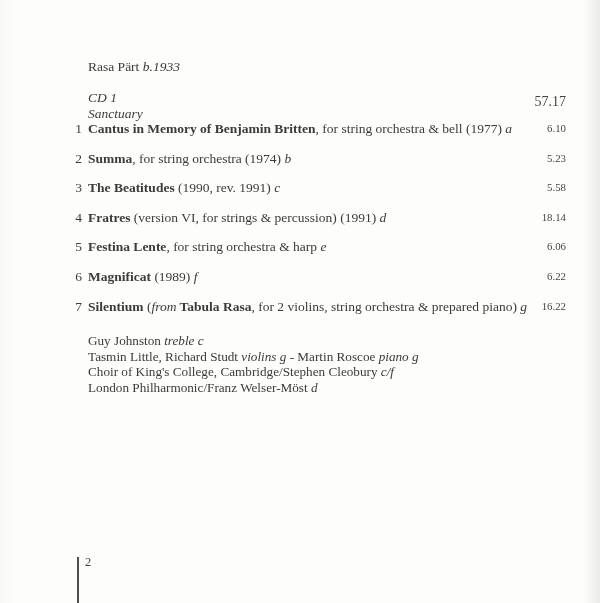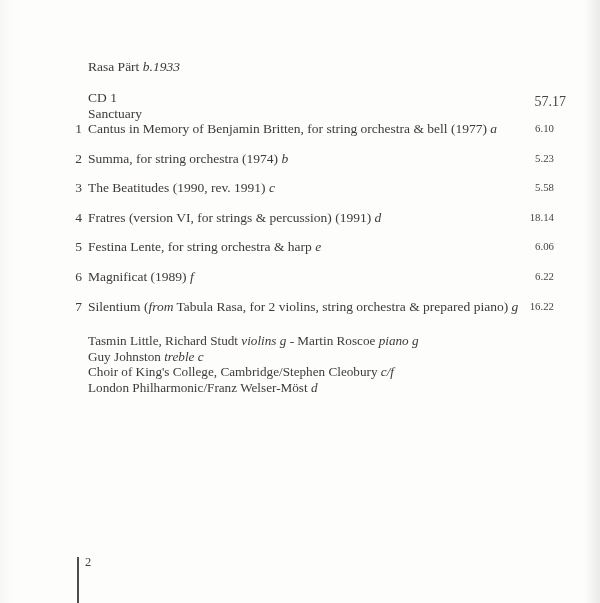--- a/index.html
+++ b/index.html
@@ -6,32 +6,32 @@
   body{
     width:600px;height:603px;position:relative;overflow:hidden;
     background:
       linear-gradient(to right, rgba(0,0,0,0.025) 0px, rgba(0,0,0,0) 14px,
                       rgba(0,0,0,0) 584px, rgba(0,0,0,0.075) 600px),
       #fdfdfc;
     font-family:"Liberation Serif","DejaVu Serif",serif;
     color:#3e3a37;
   }
   .italic{font-style:italic;}
-  .bold{font-weight:normal;text-align:right;}
+  .bold{font-weight:bold;text-align:right;}
   .roman{font-style:normal;font-weight:normal;}
 
   .composer-line{position:absolute;left:88px;top:58px;font-size:13.5px;line-height:17px;white-space:nowrap;}
-  .disc-block{position:absolute;left:88px;top:90px;font-size:13.5px;line-height:15.6px;}
+  .disc-block{position:absolute;left:88px;top:90px;font-size:13.5px;line-height:15.6px;font-style:italic;}
   .total-time{position:absolute;right:34px;top:94px;font-size:14px;color:#48443f;}
 
   .tracks{position:absolute;left:62px;top:120px;width:504px;}
   .track-row{position:relative;display:flex;margin-bottom:12.6px;line-height:17px;font-size:13.5px;}
   .track-num{flex:none;width:20px;text-align:right;margin-right:6px;}
   .track-title{flex:1;white-space:nowrap;overflow:visible;}
-  .track-time{position:absolute;right:12px;top:0;line-height:17px;font-size:10.8px;color:#48443f;margin-left:36px;}
+  .track-time{position:absolute;right:0;top:0;line-height:17px;font-size:10.8px;color:#48443f;margin-left:36px;}
 
   .credits{position:absolute;left:88px;top:333px;font-size:13.2px;line-height:15.5px;}
   .credit-line{white-space:nowrap;}
 
   .footer-rule{position:absolute;left:77px;top:557px;width:1.5px;height:46px;background:#4f4e4c;}
   .page-number{position:absolute;left:85px;top:555px;font-size:12.5px;color:#46423e;}
 </style>
 </head>
 <body>
 
@@ -85,23 +85,23 @@
   </div>
 
   <div class="track-row">
     <span class="track-num">7</span>
     <span class="track-title"><span class="bold">Silentium</span><span class="roman"> (</span><span class="italic">from</span><span class="bold"> Tabula Rasa</span><span class="roman">, for 2 violins, string orchestra &amp; prepared piano) </span><span class="italic">g</span></span>
     <span class="track-time">16.22</span>
   </div>
 </div>
 
 <div class="credits">
+  <div class="credit-line"><span class="roman">Guy Johnston </span><span class="italic">treble c</span></div>
+
   <div class="credit-line"><span class="roman">Tasmin Little, Richard Studt </span><span class="italic">violins g</span><span class="roman"> - Martin Roscoe </span><span class="italic">piano g</span></div>
-
-  <div class="credit-line"><span class="roman">Guy Johnston </span><span class="italic">treble c</span></div>
 
   <div class="credit-line"><span class="roman">Choir of King's College, Cambridge/Stephen Cleobury </span><span class="italic">c/f</span></div>
 
 
   <div class="credit-line"><span class="roman">London Philharmonic/Franz Welser-Möst </span><span class="italic">d</span></div>
 </div>
 
 <div class="footer-rule"></div>
 <div class="page-number">2</div>
 

